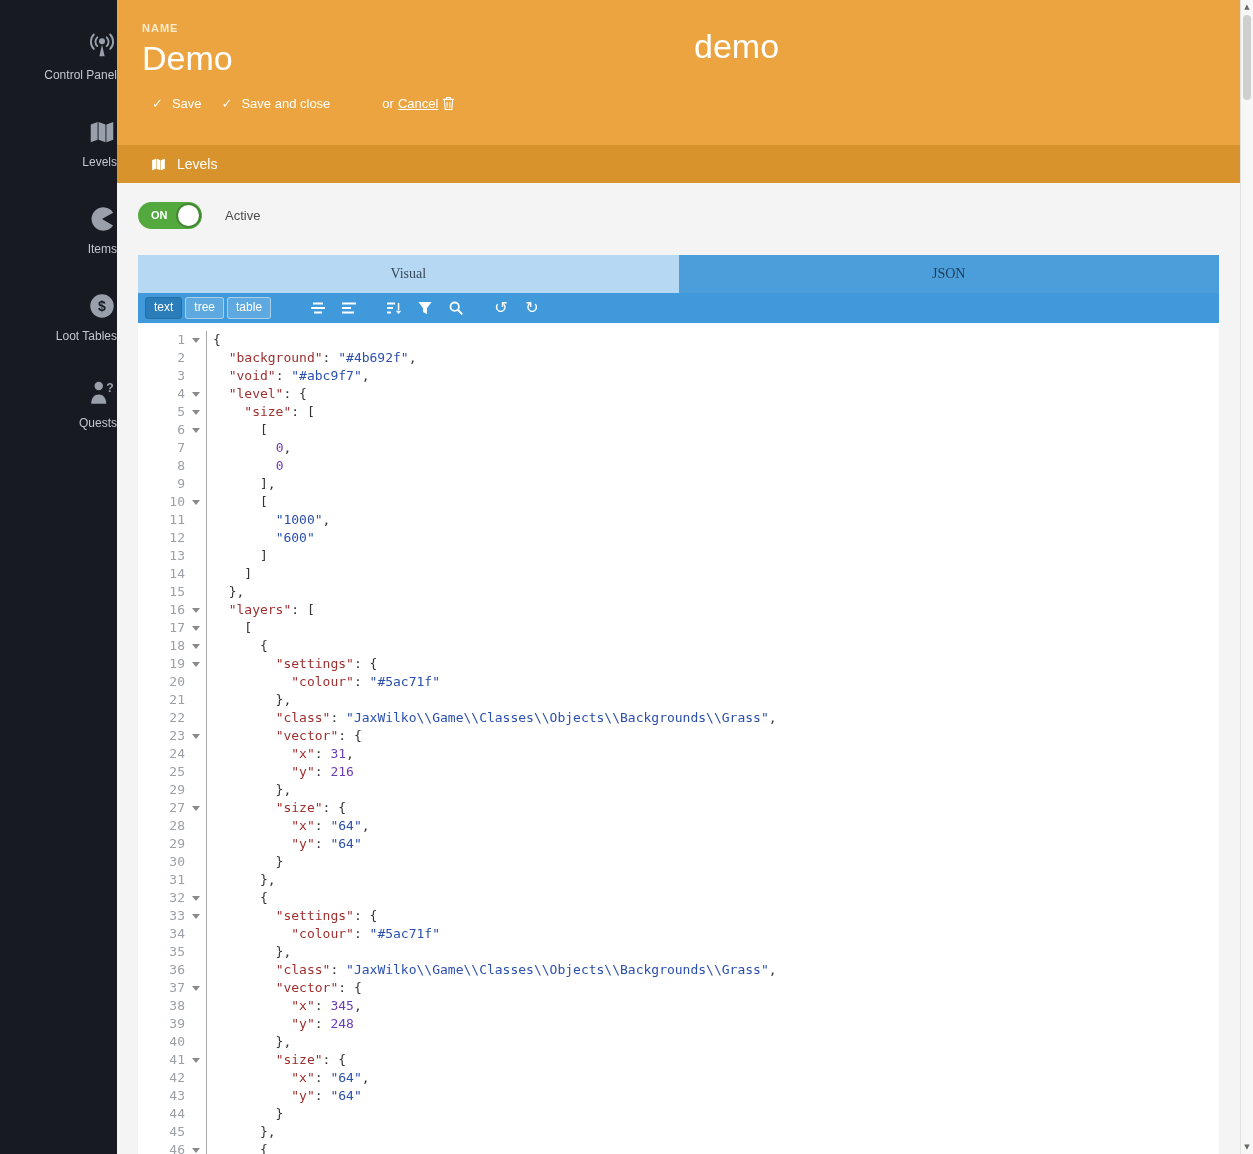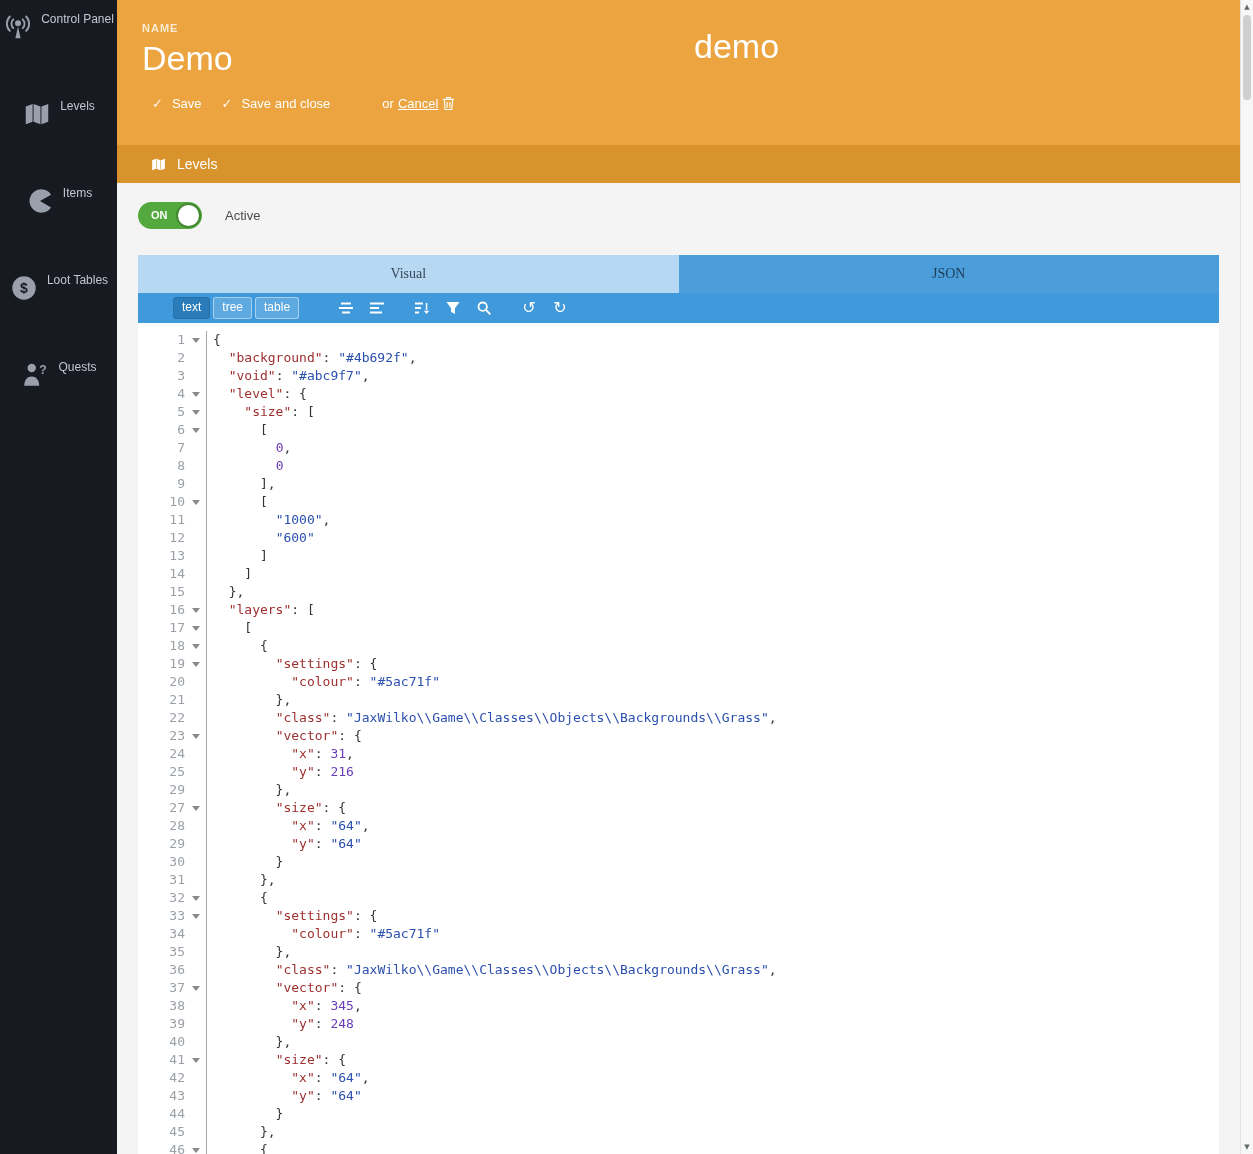--- a/index.html
+++ b/index.html
@@ -1,21 +1,21 @@
 <!DOCTYPE html>
 <html><head>
 <meta charset="utf-8">
 <style>
   * { margin:0; padding:0; box-sizing:border-box; }
   html,body { width:1253px; height:1154px; overflow:hidden; }
   body { font-family:"Liberation Sans", sans-serif; display:flex; background:#fff; }
 
   
   .sidebar { width:117px; background:#171a21; flex-shrink:0; padding-top:12px; display:flex; flex-direction:column; }
-  .nav-item { height:87px; display:flex; flex-direction:row; align-items:flex-start; justify-content:center; gap:8px; cursor:pointer; color:#99a0ac; }
+  .nav-item { height:87px; display:flex; flex-direction:column; align-items:flex-end; justify-content:center; gap:8px; cursor:pointer; color:#99a0ac; }
   .nav-item svg { width:30px; height:30px; display:block; }
   .nav-label { font-size:12px; color:#c2c7cf; white-space:nowrap; }
 
   
   .main { flex:1; display:flex; flex-direction:column; min-width:0; background:#f4f4f4; }
 
   .header { background:#eba43f; height:145px; padding:22px 25px 0; flex-shrink:0; }
   .fields { display:grid; grid-template-columns:552px 1fr; }
   .field-label { font-size:11px; letter-spacing:1px; color:#fcebcf; font-weight:bold; }
   .field-value { font-size:34px; color:#fff; font-weight:500; margin-top:6px; line-height:1.1; }
@@ -39,21 +39,21 @@
   .active-label { font-size:13px; color:#4a4a4a; }
 
   .tabs { display:flex; height:38px; flex-shrink:0;font-family:Liberation Serif, serif; }
   .tab { flex:1; display:flex; align-items:center; justify-content:center; font-size:14px; cursor:pointer; }
   .tab-visual { background:#b6d8f2; color:#37495a; }
   .tab-json { background:#4b9ed9; color:#1d3c57; }
 
   .toolbar { background:#3f99da; height:30px; display:flex; align-items:center; padding:0 5px; gap:3px; flex-shrink:0; }
   .mode-group { display:flex; gap:3px; margin:0 30px 0 2px; }
   .mode-btn { border:1px solid rgba(255,255,255,.45); background:rgba(255,255,255,.16); color:#fff; font-size:12px; padding:2px 8px 3px; border-radius:3px; cursor:pointer; font-family:inherit; line-height:1.3; }
-  .mode-btn.active { background:#2a7cba; border-color:#266ea4;margin-left:28px; }
+  .mode-btn.active { background:#2a7cba; border-color:#266ea4; }
   .tbtn { width:28px; height:24px; border:none; background:none; color:#fff; display:flex; align-items:center; justify-content:center; cursor:pointer; }
   .tbtn svg { width:16px; height:16px; display:block; }
   .tbtn.glyph { font-family:"DejaVu Sans", sans-serif; font-size:16px; line-height:1; }
   .tgap { width:11px; flex-shrink:0; }
 
   
   .editor { flex:1; background:#fff; display:flex; font-family:"DejaVu Sans Mono", monospace; font-size:13px; line-height:18px; overflow:hidden; padding-top:8px; min-height:0; }
   .gutter { width:69px; flex-shrink:0; color:#9aa0a6; border-right:1px solid #a9a9a9; }
   .gut-line { height:18px; display:flex; align-items:center; }
   .lnum { width:47px; text-align:right; display:inline-block; }

